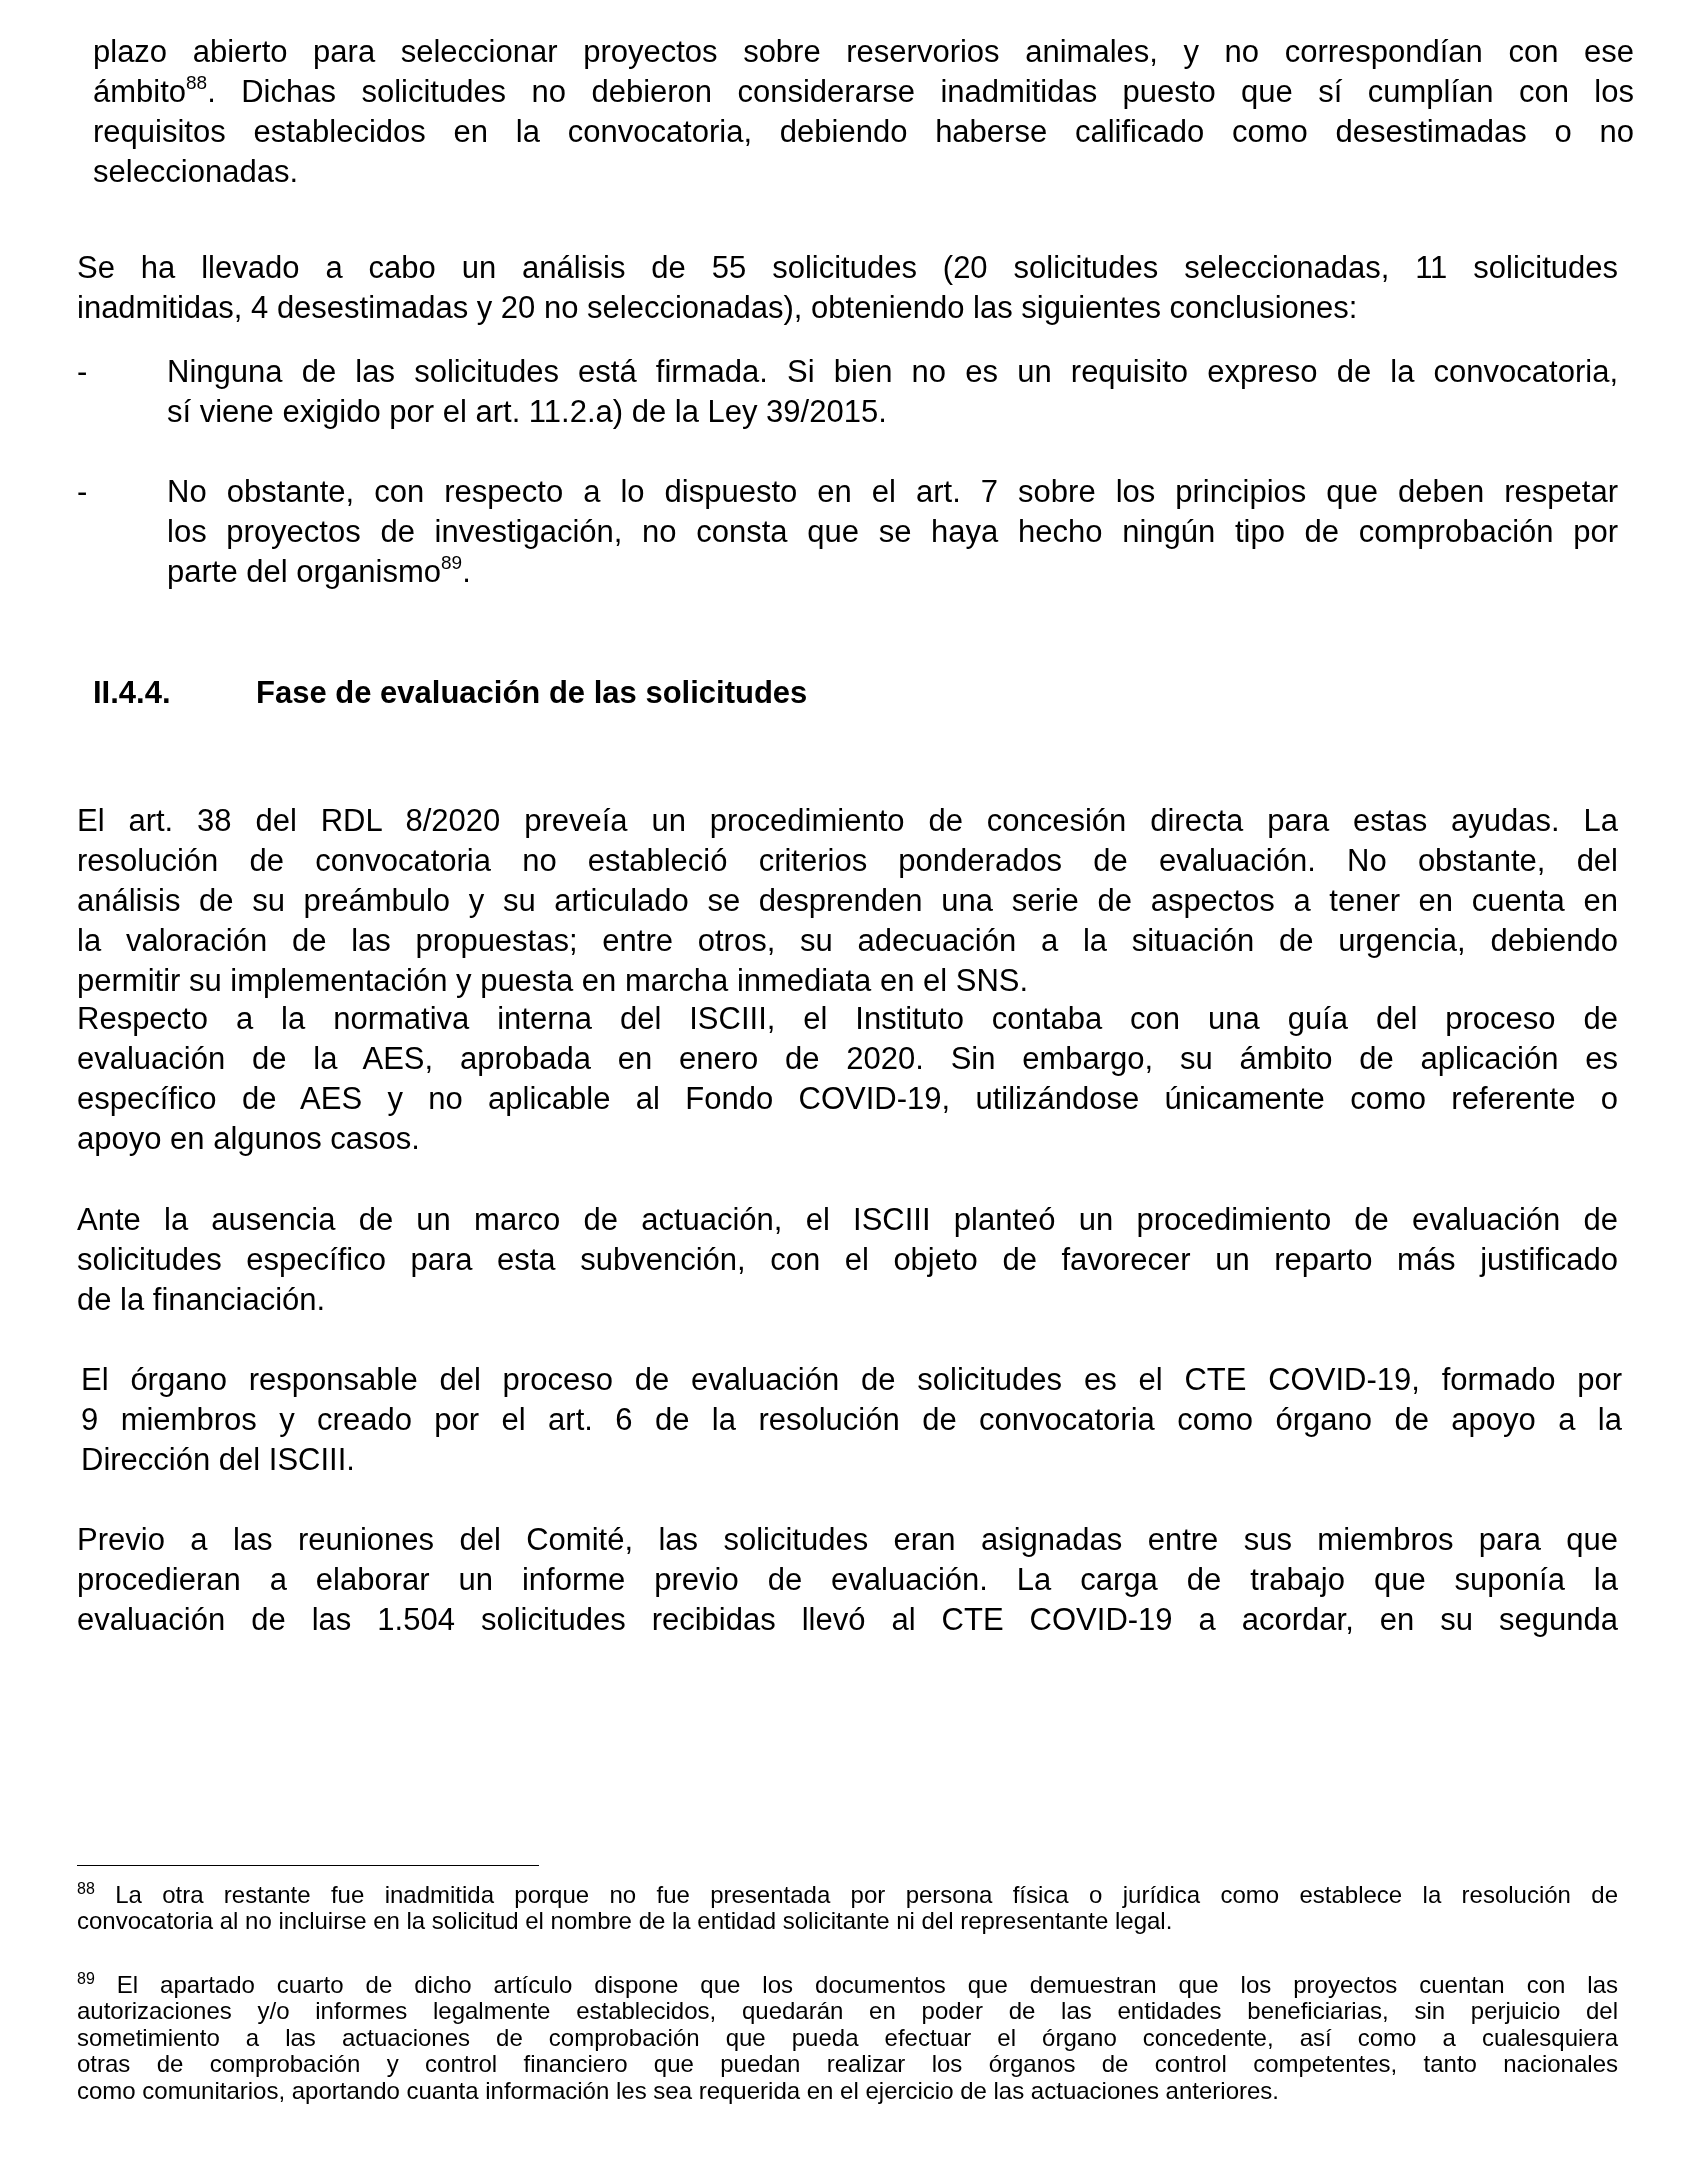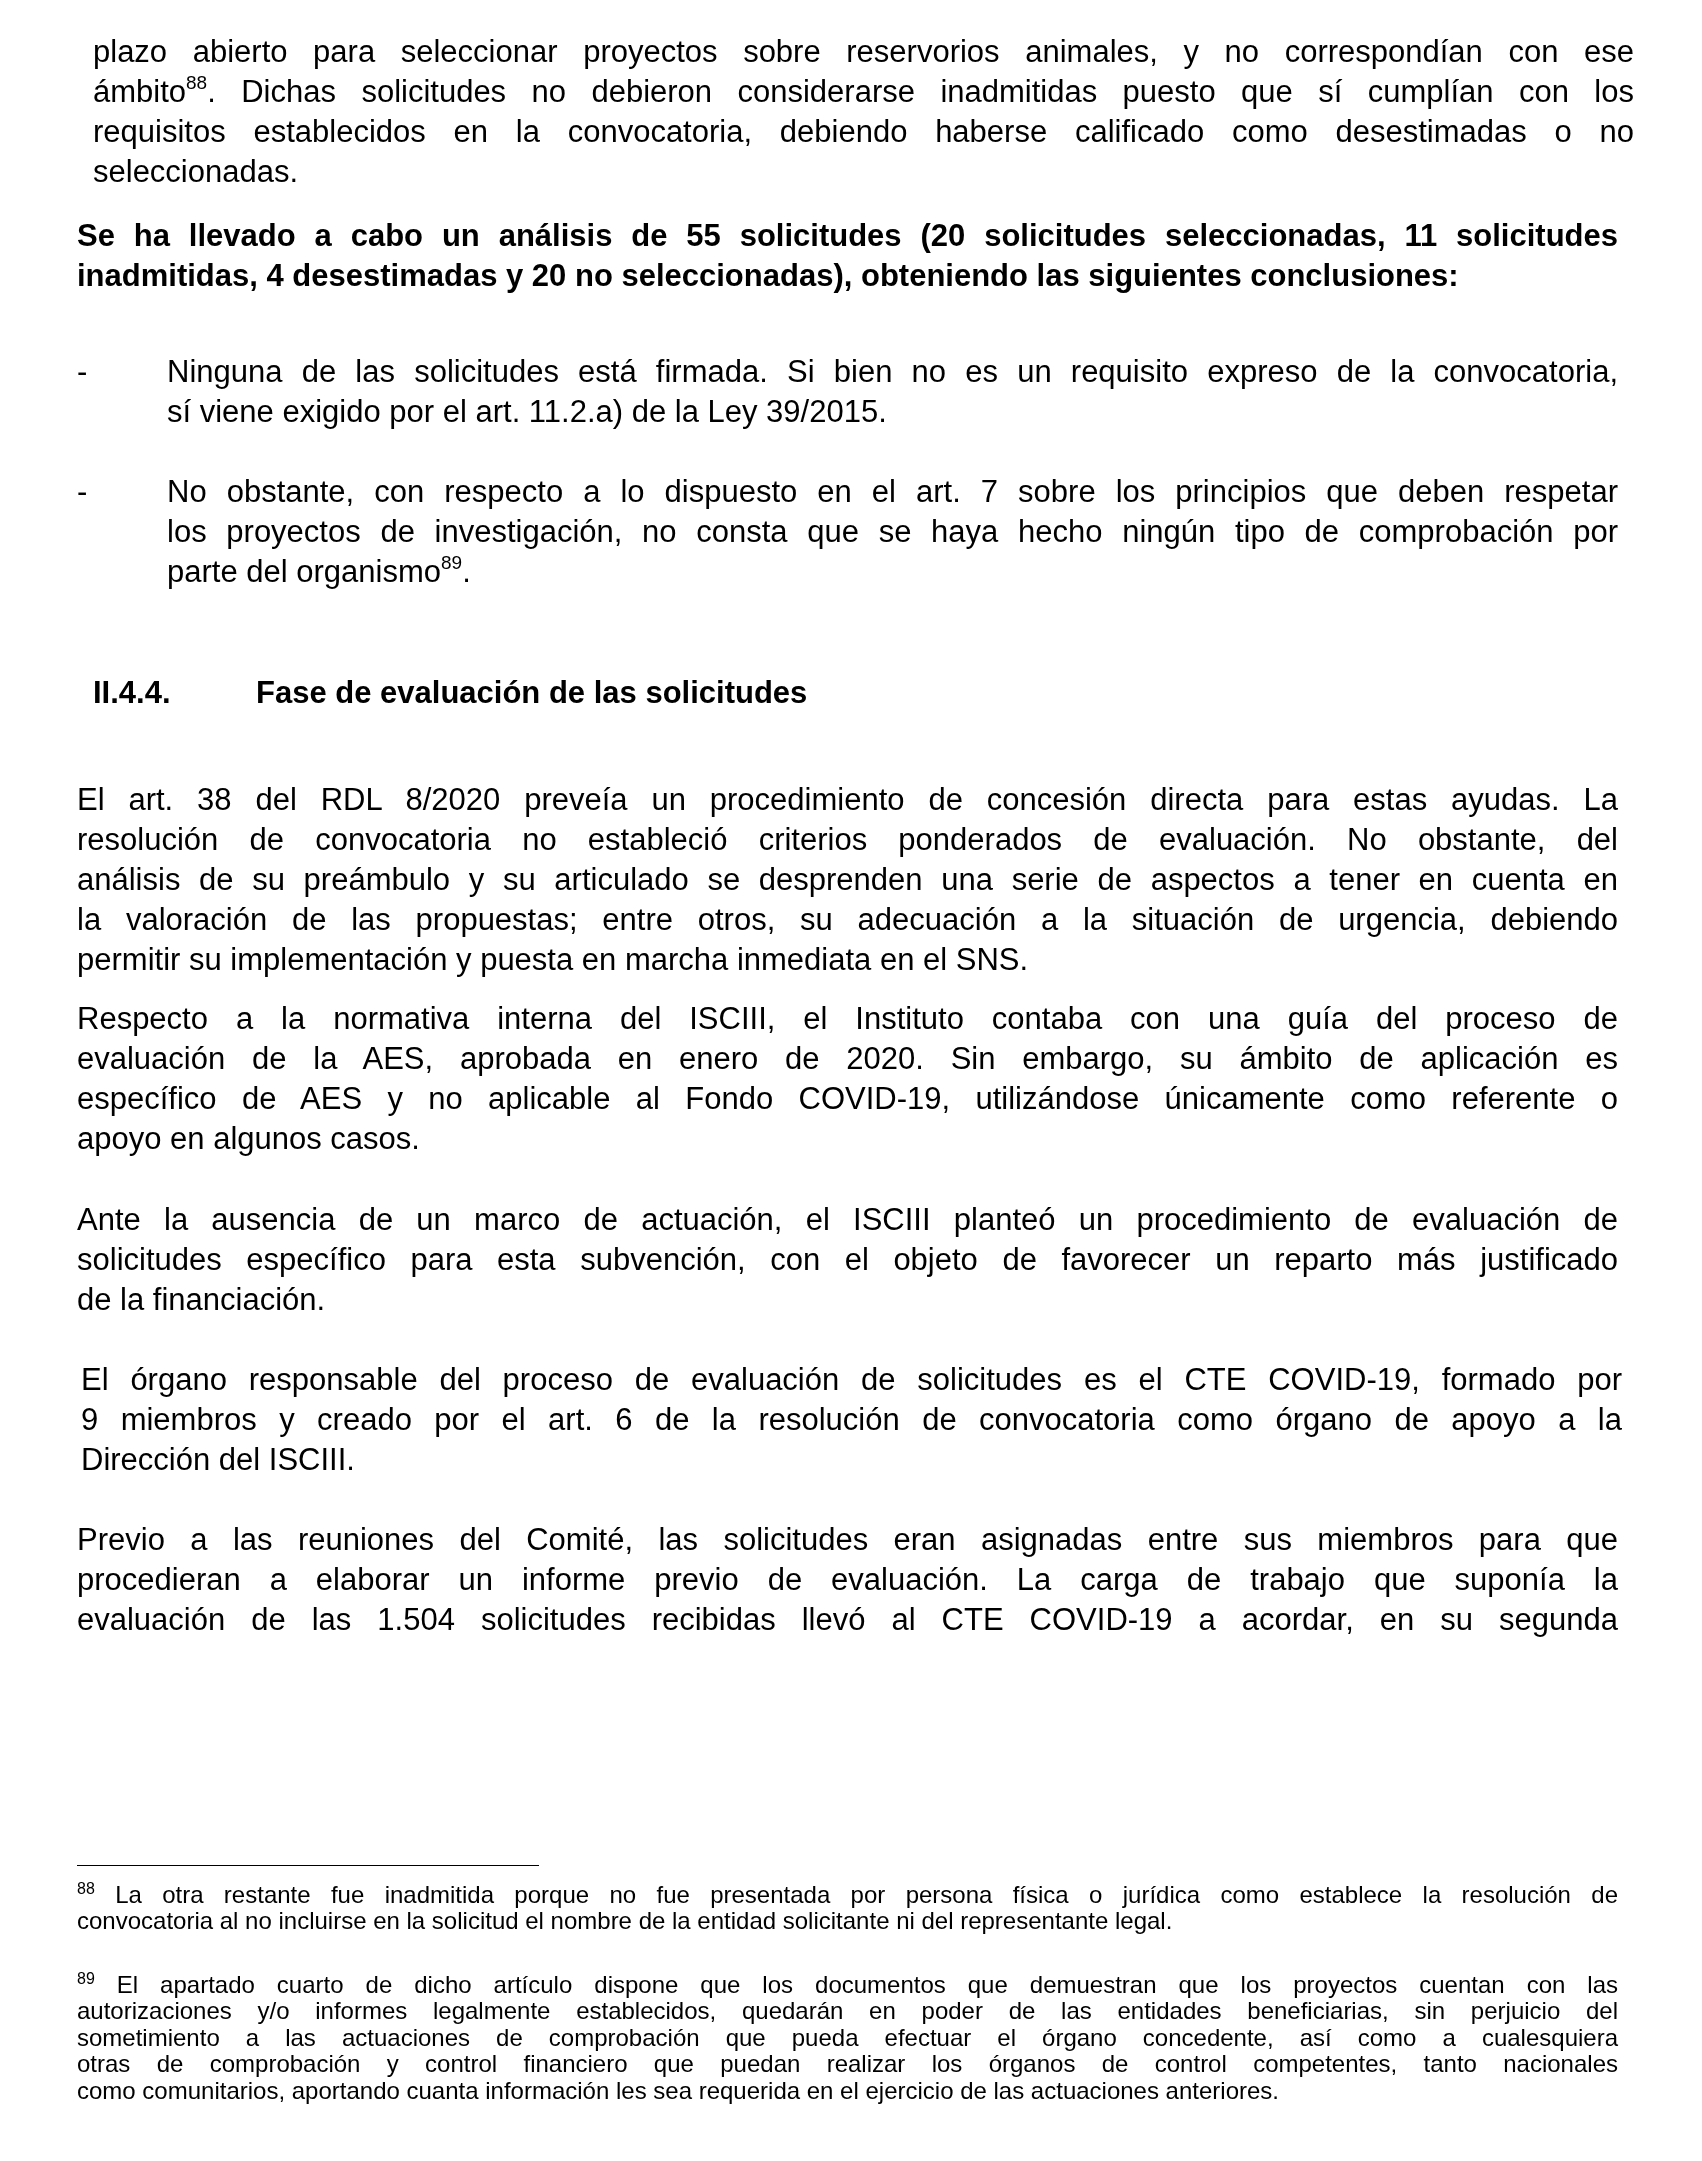--- a/index.html
+++ b/index.html
@@ -114,21 +114,21 @@
 
 <div class="page">
 
   <p class="para" style="position:absolute; top:0; left:16px; width:1541px;">
     <span class="ln">plazo abierto para seleccionar proyectos sobre reservorios animales, y no correspondían con ese</span>
     <span class="ln"><span>ámbito</span><sup class="fnref">88</sup><span>. Dichas solicitudes no debieron considerarse inadmitidas puesto que sí cumplían con los</span></span>
     <span class="ln">requisitos establecidos en la convocatoria, debiendo haberse calificado como desestimadas o no</span>
     <span class="ln last">seleccionadas.</span>
   </p>
 
-  <p class="para" style="position:absolute; top:184px; left:0; width:1541px;font-weight:bold;">
+  <p class="para" style="position:absolute; top:216px; left:0; width:1541px;">
     <span class="ln">Se ha llevado a cabo un análisis de 55 solicitudes (20 solicitudes seleccionadas, 11 solicitudes</span>
     <span class="ln last">inadmitidas, 4 desestimadas y 20 no seleccionadas), obteniendo las siguientes conclusiones:</span>
   </p>
 
   <div class="bullet" style="position:absolute; top:320px; left:0; width:1541px;">
     <span class="dash">-</span>
     <span class="btext">
       <span class="ln">Ninguna de las solicitudes está firmada. Si bien no es un requisito expreso de la convocatoria,</span>
       <span class="ln last">sí viene exigido por el art. 11.2.a) de la Ley 39/2015.</span>
     </span>
@@ -141,21 +141,21 @@
       <span class="ln">los proyectos de investigación, no consta que se haya hecho ningún tipo de comprobación por</span>
       <span class="ln last"><span>parte del organismo</span><sup class="fnref">89</sup><span>.</span></span>
     </span>
   </div>
 
   <div class="heading" style="position:absolute; top:641px; left:16px; width:1541px;">
     <span class="num">II.4.4.</span>
     <span>Fase de evaluación de las solicitudes</span>
   </div>
 
-  <p class="para" style="position:absolute; top:748px; left:0; width:1541px;">
+  <p class="para" style="position:absolute; top:769px; left:0; width:1541px;">
     <span class="ln">El art. 38 del RDL 8/2020 preveía un procedimiento de concesión directa para estas ayudas. La</span>
     <span class="ln">resolución de convocatoria no estableció criterios ponderados de evaluación. No obstante, del</span>
     <span class="ln">análisis de su preámbulo y su articulado se desprenden una serie de aspectos a tener en cuenta en</span>
     <span class="ln">la valoración de las propuestas; entre otros, su adecuación a la situación de urgencia, debiendo</span>
     <span class="ln last">permitir su implementación y puesta en marcha inmediata en el SNS.</span>
   </p>
 
   <p class="para" style="position:absolute; top:967px; left:0; width:1541px;">
     <span class="ln">Respecto a la normativa interna del ISCIII, el Instituto contaba con una guía del proceso de</span>
     <span class="ln">evaluación de la AES, aprobada en enero de 2020. Sin embargo, su ámbito de aplicación es</span>

